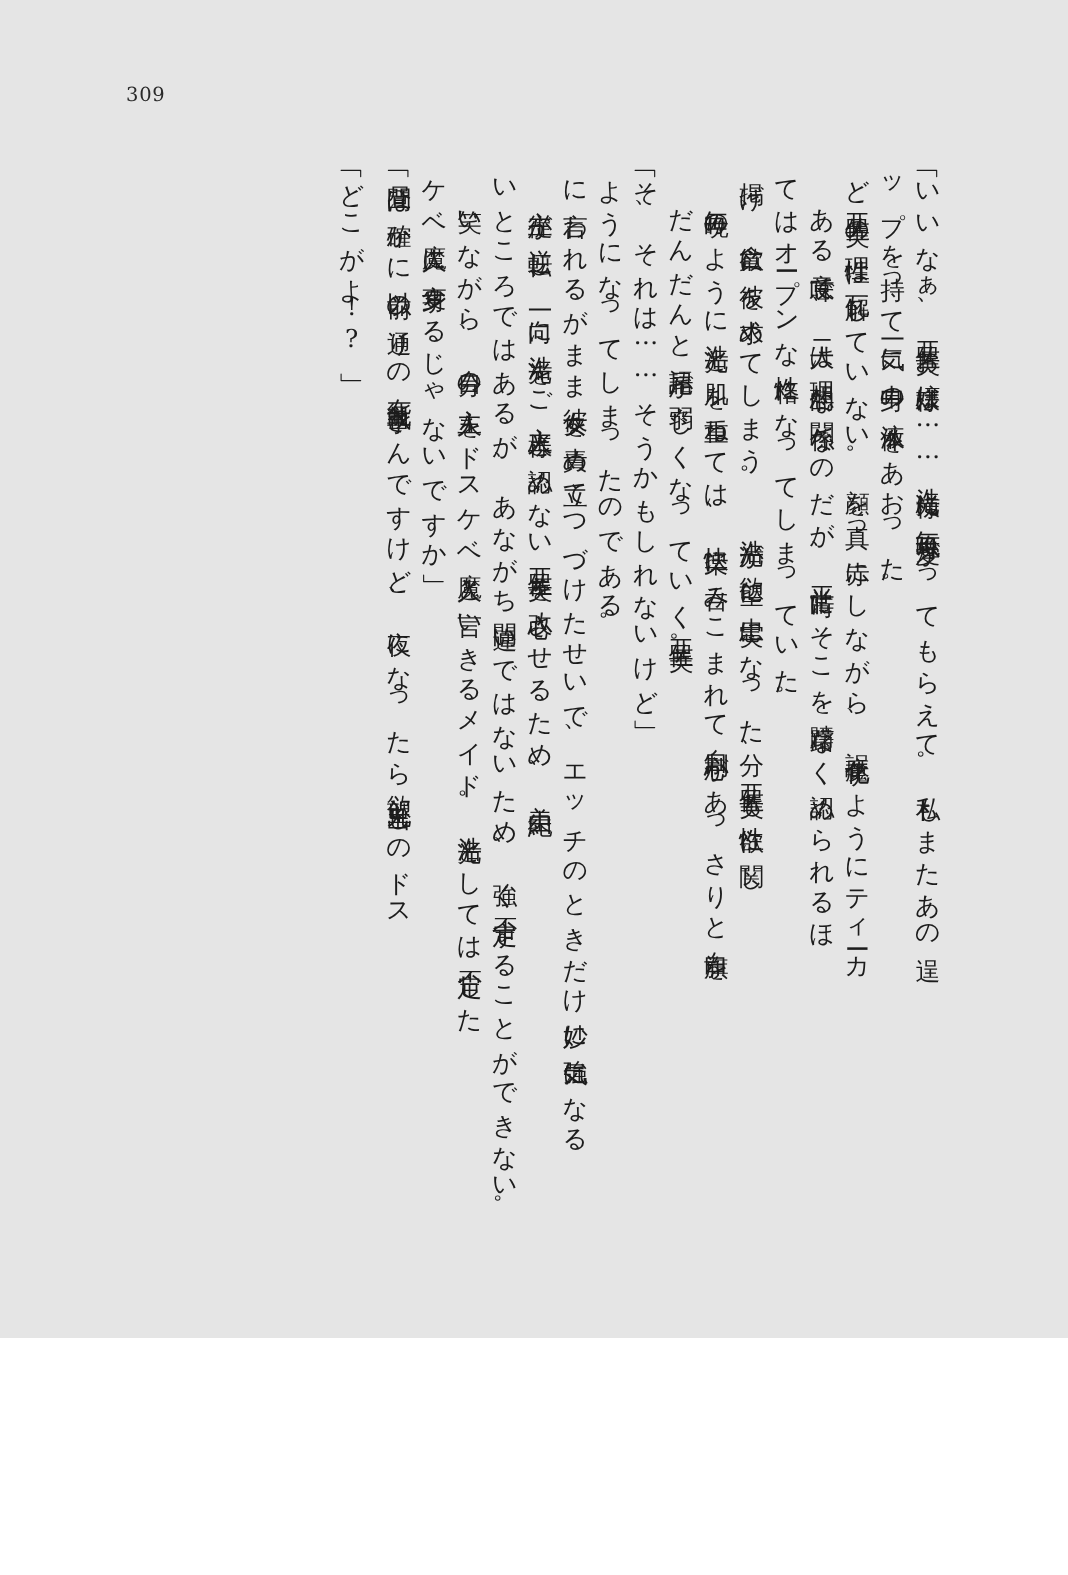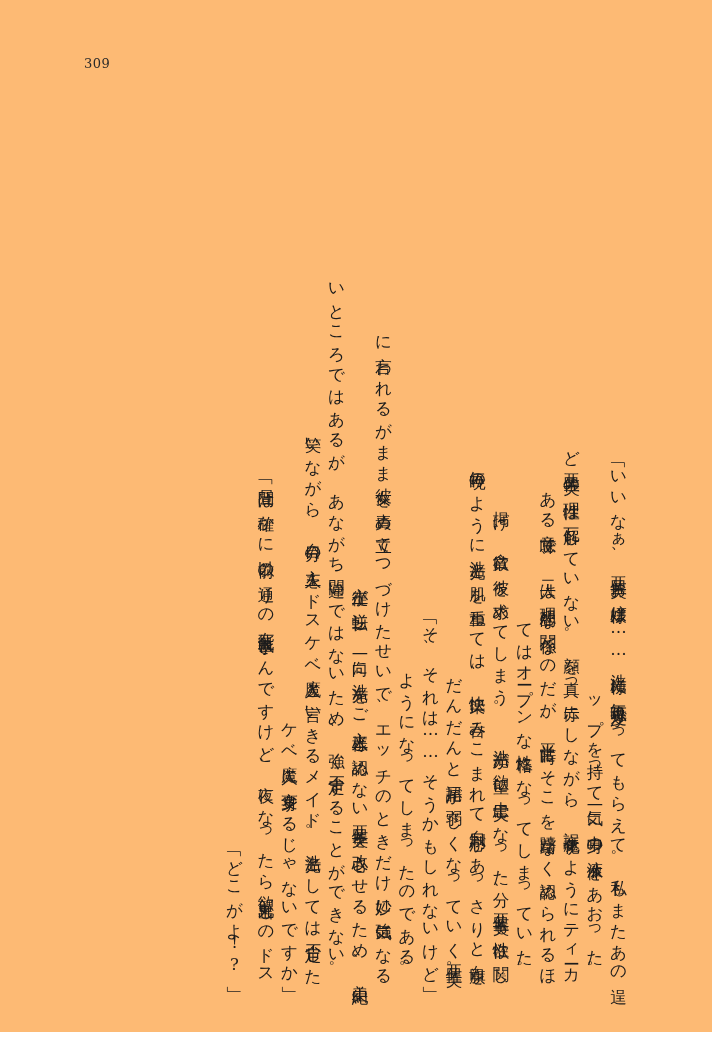--- a/index.html
+++ b/index.html
@@ -14,23 +14,22 @@
     font-family: "DejaVu Serif", "Liberation Serif", serif;
     color: #1a1a1a;
     overflow: hidden;
   }
 
   .page {
     position: absolute;
     left: 0;
     top: 0;
     width: 712px;
-    height: 1032px;
-    background: #fdba74;
-    text-align: right;
+    height: 892px;
+    background: #e5e5e5;
   }
 
   
   .page-number {
     position: absolute;
     left: 84px;
     top: 56px;
     font-size: 13px;
     letter-spacing: 0.5px;
     color: #2a2a2a;

